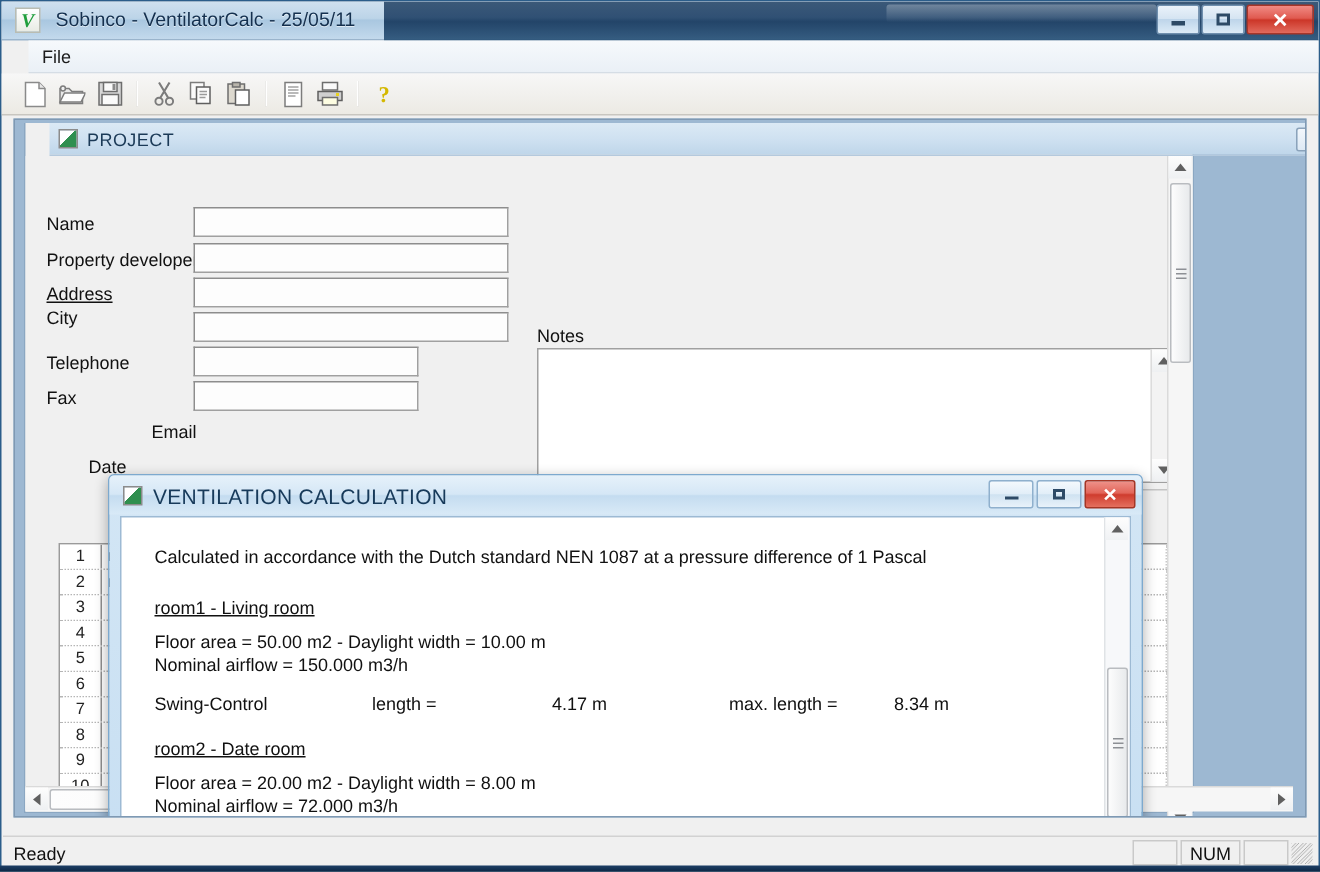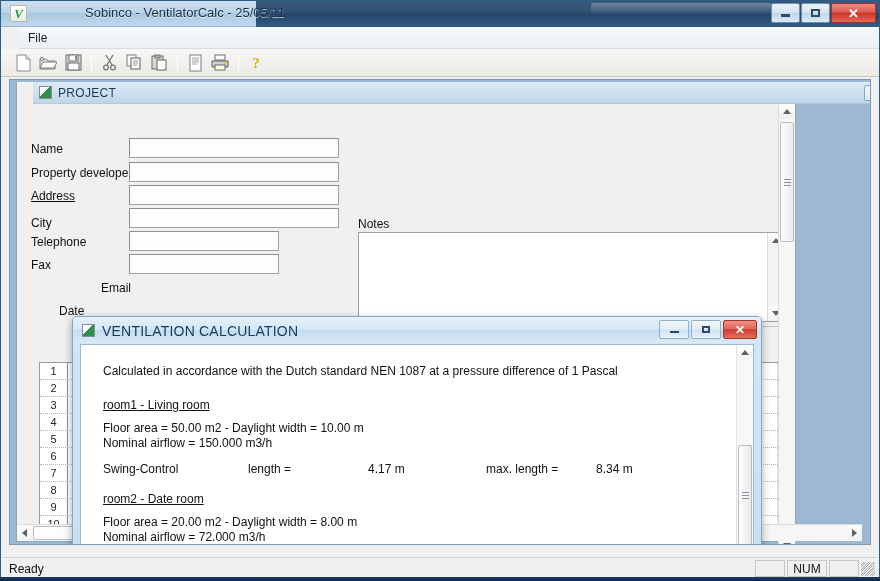--- a/index.html
+++ b/index.html
@@ -50,21 +50,20 @@
     display: flex; align-items: center; justify-content: center;
     font-weight: bold; font-size: 13px; color: #1f9e3c;
     font-family: "Liberation Serif", serif;
     font-style: italic;
   }
   #title-text {
     position: absolute; left: 36px; top: 4px;
     font-size: 13px; color: #14304f;
     white-space: nowrap;
     text-shadow: 0 1px 0 rgba(255,255,255,.6);
-    margin-left: 48px;
   }
 
   .win-btns { position: absolute; right: 3px; top: 2px; display: flex; gap: 0; }
   .win-btn {
     width: 29px; height: 20px;
     border: 1px solid #6f8fae;
     background: linear-gradient(to bottom,#eaf2fa 0%, #d5e4f2 48%, #bed5ea 50%, #dcebf7 100%);
     display: flex; align-items: center; justify-content: center;
     margin-left: 1px;
     border-radius: 2px;
@@ -472,21 +471,21 @@
         <div class="form-row" style="left:14px; top:59px;">
           <div class="form-label" style="width:100px;">Property developer</div>
         </div>
         <input class="txt-input" style="position: absolute; left: 112px; top: 58px; width: 210px;" placeholder="">
 
         <div class="form-row" style="left:14px; top:82px;">
           <div class="form-label" style="width:100px;text-decoration:underline;">Address</div>
         </div>
         <input class="txt-input" style="position: absolute; left: 112px; top: 81px; width: 210px;" placeholder="">
 
-        <div class="form-row" style="left:14px; top:109px;">
+        <div class="form-row" style="left:14px; top:98px;">
           <div class="form-label" style="width:100px;">City</div>
         </div>
         <input class="txt-input" style="position: absolute; left: 112px; top: 104px; width: 210px;" placeholder="">
 
         <div class="form-row" style="left:14px; top:128px;">
           <div class="form-label" style="width:100px;">Telephone</div>
         </div>
         <input class="txt-input" style="position: absolute; left: 112px; top: 127px; width: 150px;" placeholder="">
 
         <div class="form-row" style="left:14px; top:151px;">

